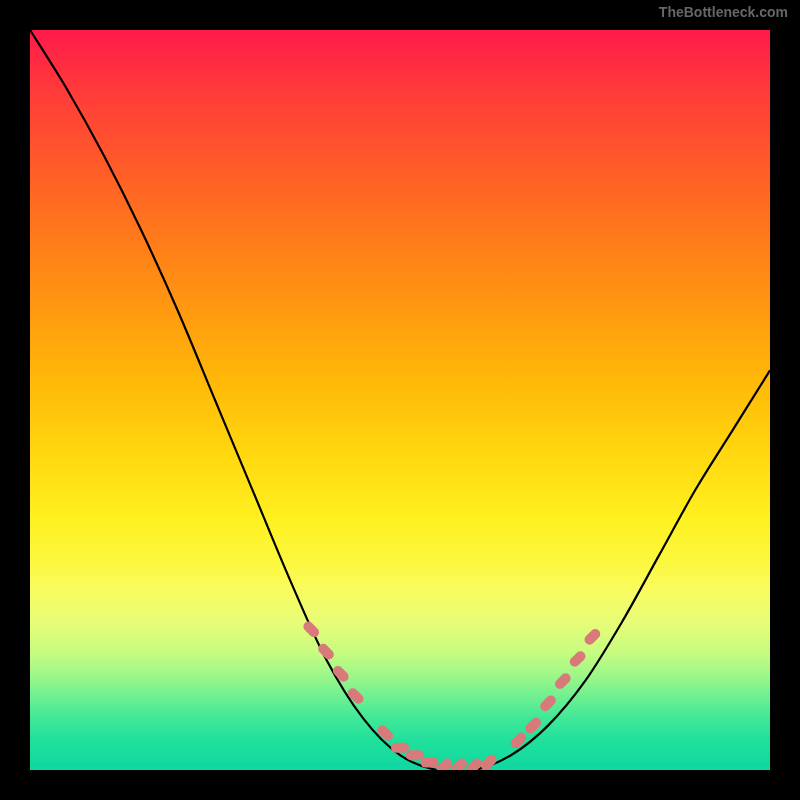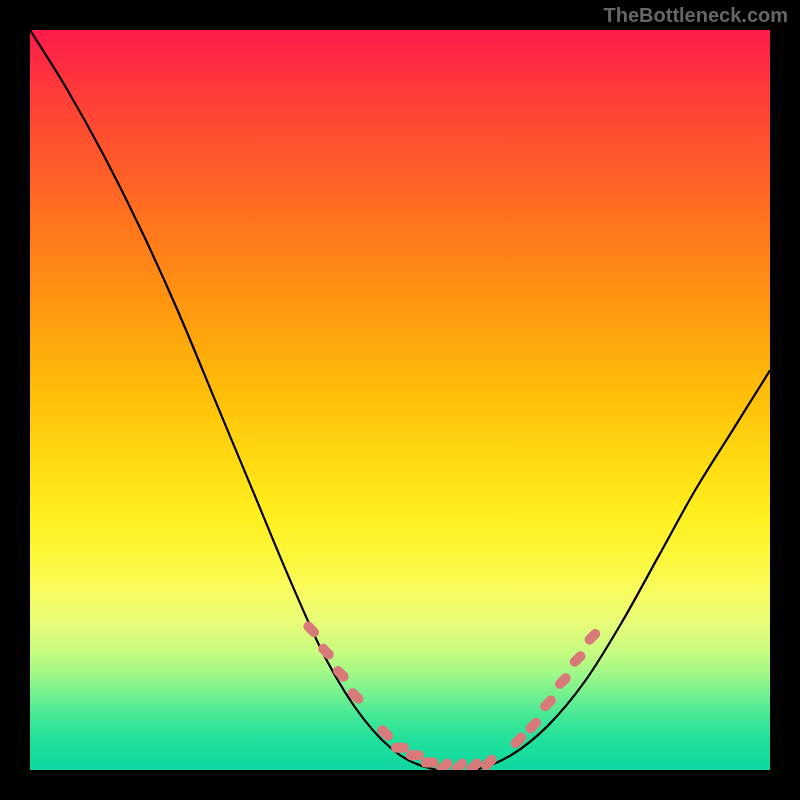--- a/index.html
+++ b/index.html
@@ -9,21 +9,21 @@
     background: #000;
     position: relative;
     font-family: Arial, sans-serif;
     overflow: hidden;
   }
   .watermark {
     position: absolute;
     top: 4px;
     right: 12px;
     color: #666;
-    font-size: 20px;
+    font-size: 14px;
     font-weight: bold;
     z-index: 10;
   }
   .plot-area {
     position: absolute;
     left: 30px;
     top: 30px;
     width: 740px;
     height: 740px;
     overflow: hidden;

